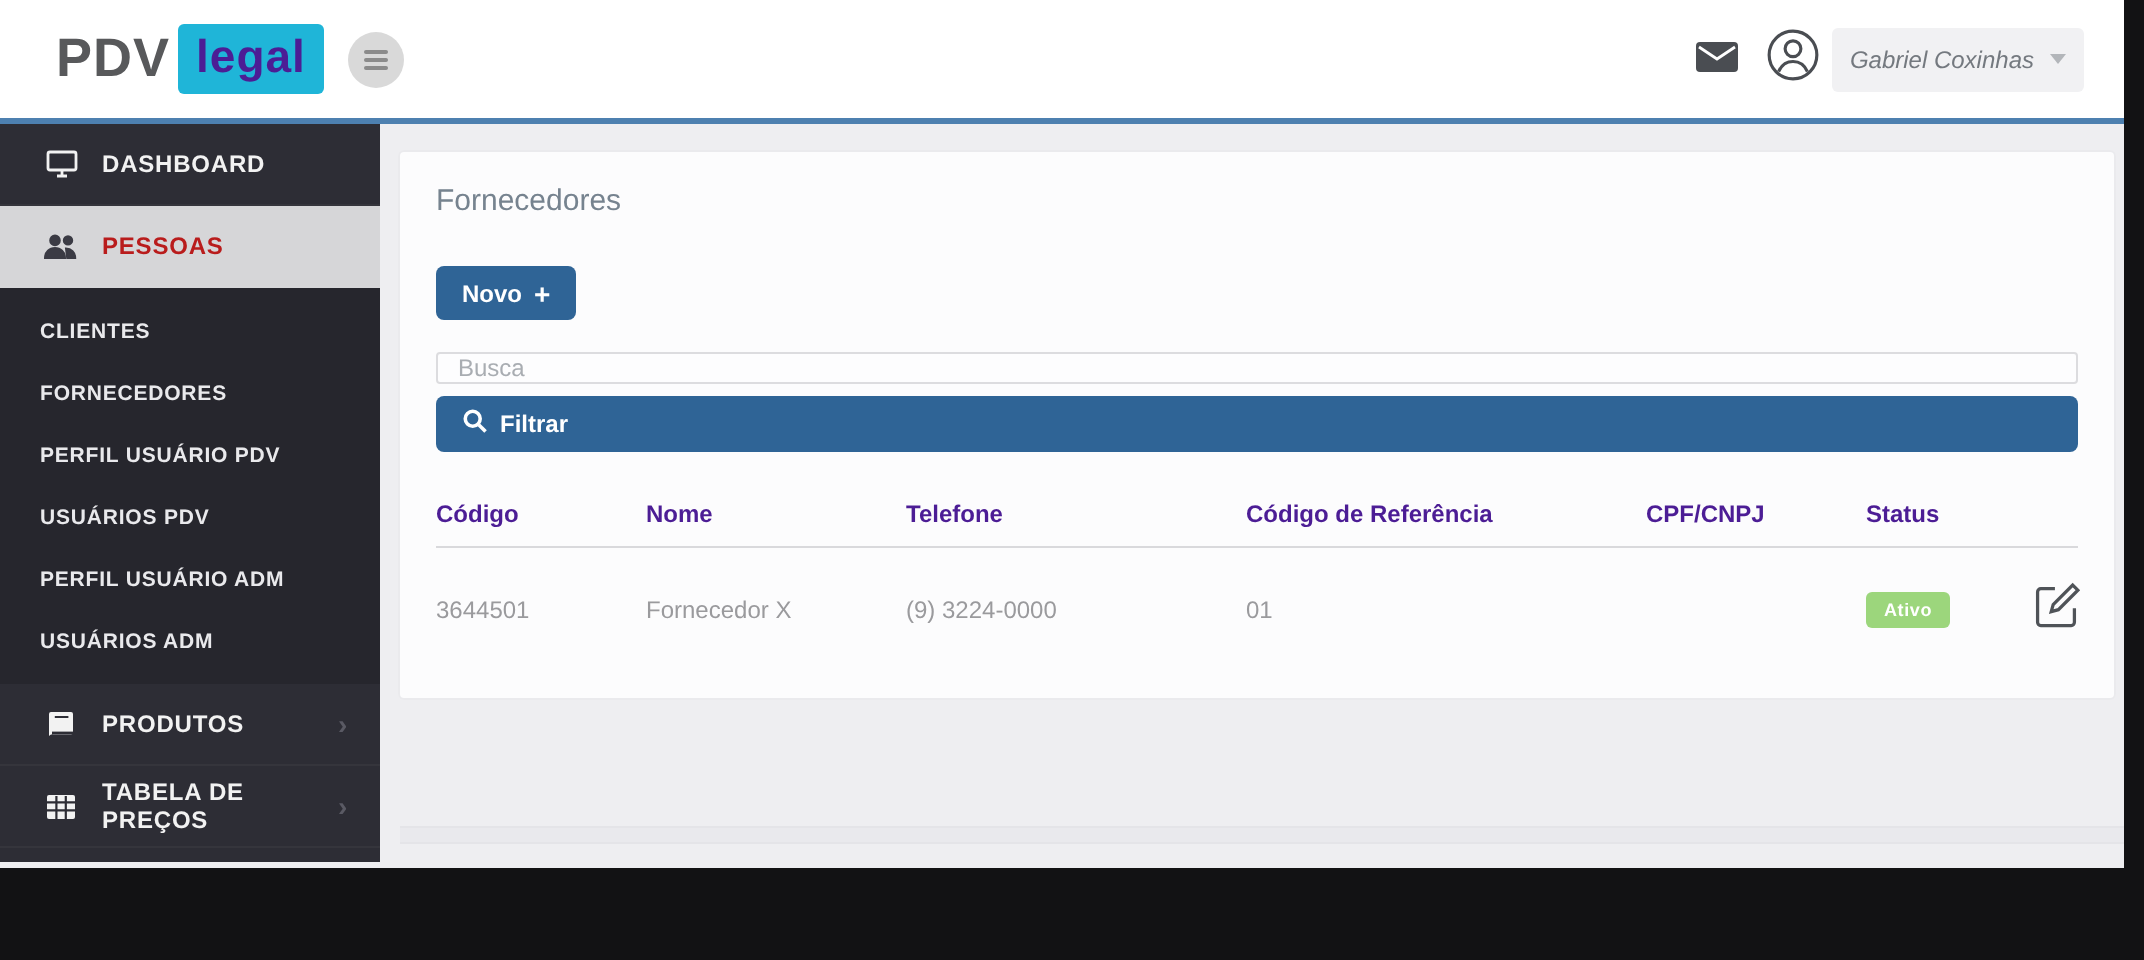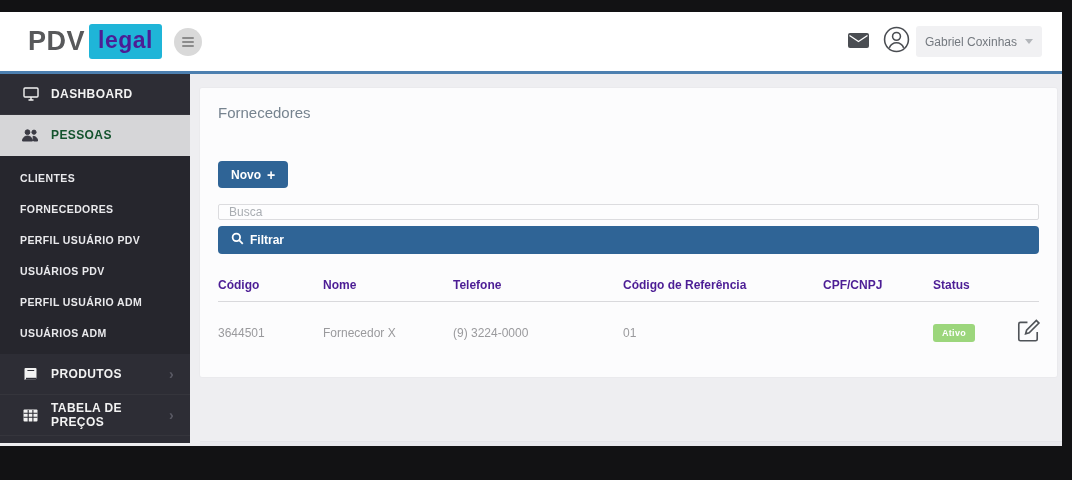--- a/index.html
+++ b/index.html
@@ -4,21 +4,21 @@
 <style>
   * { margin:0; padding:0; box-sizing:border-box; }
   html,body { width:1072px; height:480px; }
   body {
     background:#121214;
     font-family:"Liberation Sans", sans-serif;
     overflow:hidden;
     position:relative;
   }
   .app {
-    position:absolute; top:12px; left:0;
+    position:absolute; top:0; left:0;
     width:1062px; height:434px;
     background:#eeeef1;
     overflow:hidden;
   }
 
   
   .topbar {
     height:62px; background:#ffffff;
     border-bottom:3px solid #4d80b0;
     display:flex; align-items:center; justify-content:space-between;
@@ -37,21 +37,21 @@
   .menu-toggle {
     width:28px; height:28px; border-radius:50%;
     background:#d9d9d9; border:none; cursor:pointer;
     display:flex; align-items:center; justify-content:center;
   }
   .hamburger { display:flex; flex-direction:column; gap:2px; }
   .hamburger i { display:block; width:12px; height:2px; background:#8b8b8b; border-radius:1px; }
 
   .topbar-right { display:flex; align-items:center; gap:14px; }
   .mail-btn { background:none; border:none; cursor:pointer; display:flex; }
-  .user-menu { display:flex; gap:6px; cursor:pointer; }
+  .user-menu { display:flex; gap:6px; cursor:pointer;font-style:italic; }
   .user-pill {
     display:flex; align-items:center; gap:8px;
     background:#f1f1f3; border-radius:3px; padding:5px 9px;
   }
   .user-name { font-size:12px; color:#74797f; }
   .caret {
     width:0; height:0; border-left:4px solid transparent;
     border-right:4px solid transparent; border-top:5px solid #b3b6ba;
   }
 
@@ -61,21 +61,21 @@
   
   .sidebar { width:190px; background:#2d2d35; flex:none; overflow:hidden; }
   .nav-item {
     display:flex; align-items:center; gap:12px;
     height:41px; padding:0 16px 0 22px;
     color:#f2f2f2; font-size:12px; font-weight:bold; letter-spacing:0.4px;
     cursor:pointer; position:relative;
     border-bottom:1px solid rgba(255,255,255,0.04);
   }
   .nav-item .nav-ic { display:flex; width:17px; justify-content:center; flex:none; }
-  .nav-item.active { background:#d6d6d8; color:#14532d; }
+  .nav-item.active { background:#d6d6d8; color:#b91c1c; }
   .nav-item.active .nav-ic svg { fill:#3b3b44; stroke:#3b3b44; }
   .nav-chevron {
     margin-left:auto; color:#5a5a64; font-size:14px; font-weight:bold; line-height:1;
   }
   .submenu { background:#26262d; padding:6px 0; }
   .submenu-item {
     height:31px; display:flex; align-items:center;
     padding-left:20px; color:#e9e9ec; font-size:10.5px; font-weight:bold;
     letter-spacing:0.4px; cursor:pointer;
   }
@@ -89,21 +89,21 @@
   }
   .page-title { font-size:15px; font-weight:normal; color:#76838f; margin-bottom:24px; }
 
   .btn-primary {
     background:#2f6496; color:#ffffff; border:none; border-radius:4px;
     font-size:12px; font-weight:bold; cursor:pointer;
     display:inline-flex; align-items:center; gap:6px;
     height:27px; padding:0 13px;
     font-family:"Liberation Sans", sans-serif;
   }
-  .novo-btn { margin-bottom:16px;margin-top:16px; }
+  .novo-btn { margin-bottom:16px; }
   .plus-ic { font-size:14px; font-weight:bold; line-height:1; }
 
   .search-row { display:flex; gap:6px; margin-bottom:16px;flex-direction:column; }
   .search-input {
     flex:1; height:28px; border:1px solid #dcdcdf; border-radius:2px;
     background:#fdfdfe; padding:0 10px; font-size:12px; color:#555;
     font-family:"Liberation Sans", sans-serif; outline:none;
   }
   .search-input::placeholder { color:#a9adb2; }
   .filtrar-btn { height:28px; }

